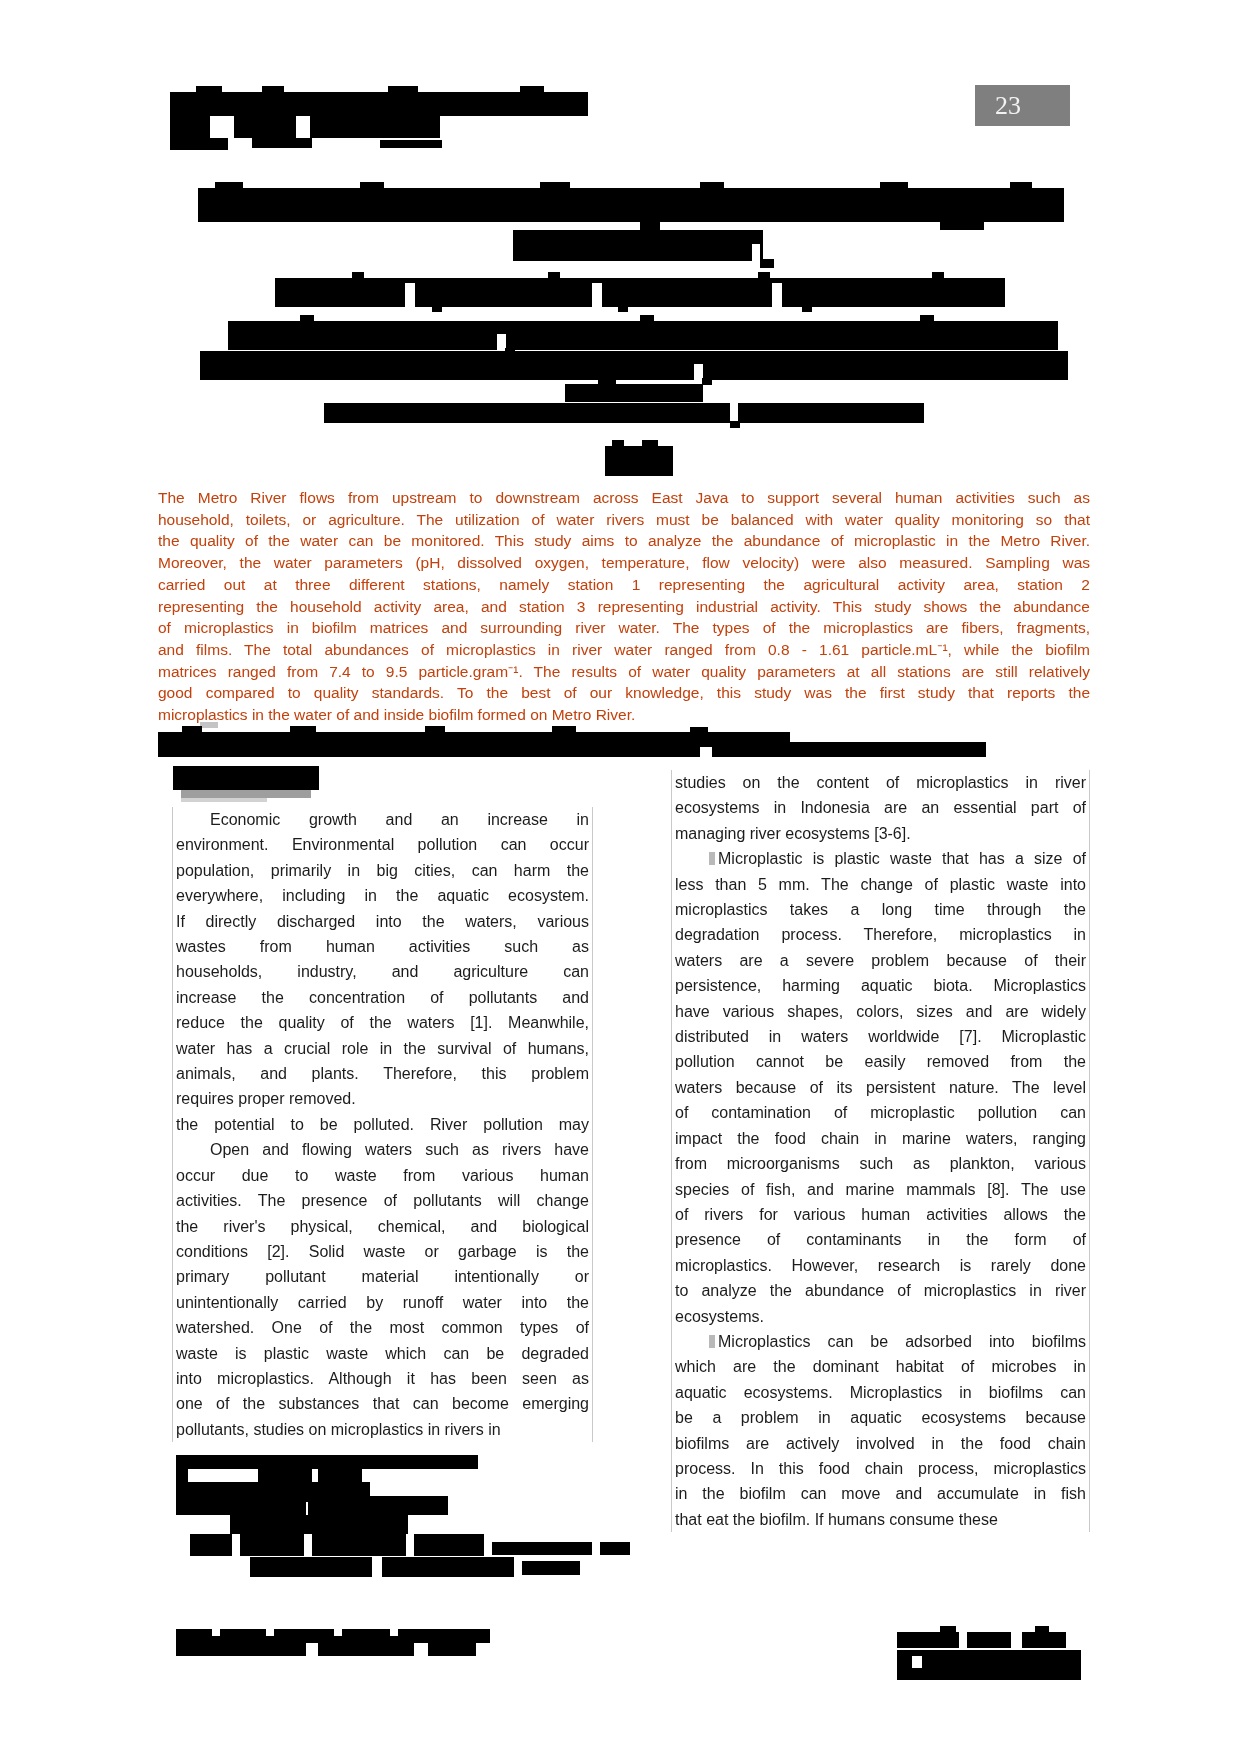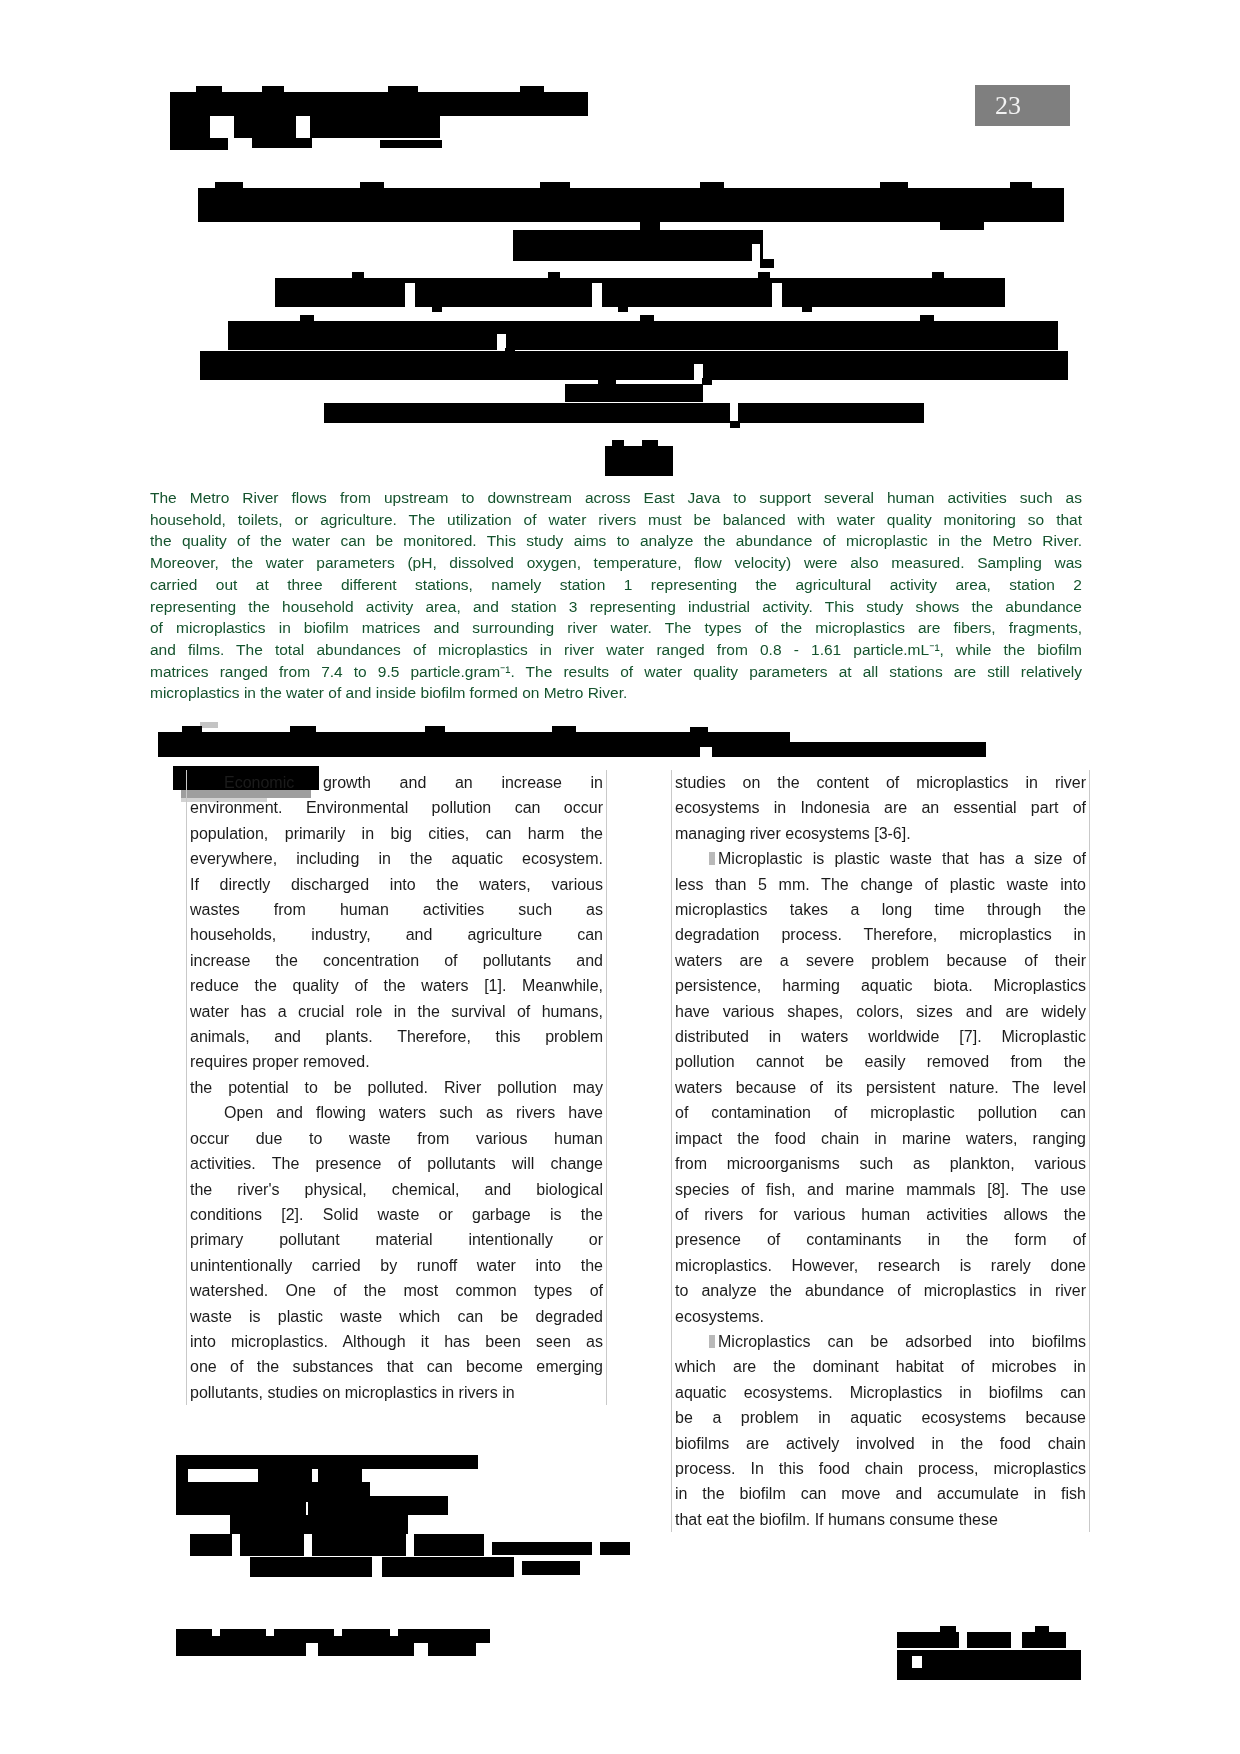--- a/index.html
+++ b/index.html
@@ -9,30 +9,30 @@
   }
   .rd{position:absolute;background:#000;}
   .rdw{position:absolute;background:#fff;}
   .rdg{position:absolute;background:#a0a0a0;}
   .pagenum{
     position:absolute;left:975px;top:85px;width:95px;height:41px;
     background:#7f7f7f;color:#f2f2f2;font-family:"Liberation Serif", serif;
     font-size:26px;line-height:41px;padding-left:20px;box-sizing:border-box;
   }
   .abstract{
-    position:absolute;left:150px;top:487px;width:932px;
-    font-size:15.5px;color:#14532d;
+    position:absolute;left:158px;top:487px;width:932px;
+    font-size:15.5px;color:#c2410c;
   }
   .abstract .tline{line-height:21.7px;}
   .col{
     position:absolute;box-sizing:border-box;
     border-left:1px solid #c9c9c9;border-right:1px solid #c9c9c9;
     padding:0 3px;font-size:16px;color:#1c1c1c;
   }
-  .col-left{left:172px;top:770px;width:421px;margin-left:14px;}
+  .col-left{left:172px;top:807px;width:421px;}
   .col-right{left:671px;top:770px;width:419px;}
   .col .tline{line-height:25.4px;}
   .tline{text-align:justify;text-align-last:justify;overflow:hidden;white-space:normal;}
   .tline.last{text-align-last:left;}
   .tline.indent{text-indent:34px;}
   .gtick{display:inline-block;width:6px;height:13px;background:#b9b9b9;margin-right:3px;vertical-align:-1px;}
 </style>
 </head>
 <body>
 
@@ -111,20 +111,21 @@
   <div class="abstract">
       <div class="tline">The Metro River flows from upstream to downstream across East Java to support several human activities such as</div>
       <div class="tline">household, toilets, or agriculture. The utilization of water rivers must be balanced with water quality monitoring so that</div>
       <div class="tline">the quality of the water can be monitored. This study aims to analyze the abundance of microplastic in the Metro River.</div>
       <div class="tline">Moreover, the water parameters (pH, dissolved oxygen, temperature, flow velocity) were also measured. Sampling was</div>
       <div class="tline">carried out at three different stations, namely station 1 representing the agricultural activity area, station 2</div>
       <div class="tline">representing the household activity area, and station 3 representing industrial activity. This study shows the abundance</div>
       <div class="tline">of microplastics in biofilm matrices and surrounding river water. The types of the microplastics are fibers, fragments,</div>
       <div class="tline">and films. The total abundances of microplastics in river water ranged from 0.8 - 1.61 particle.mL⁻¹, while the biofilm</div>
       <div class="tline">matrices ranged from 7.4 to 9.5 particle.gram⁻¹. The results of water quality parameters at all stations are still relatively</div>
+      <div class="tline">good compared to quality standards. To the best of our knowledge, this study was the first study that reports the</div>
       <div class="tline last">microplastics in the water of and inside biofilm formed on Metro River.</div>
     </div>
 
   <div class="rdg" style="left:200px;top:722px;width:18px;height:6px;background:#c4c4c4"></div>
 
   <div>
     <div class="rd" style="left:158px;top:732px;width:632px;height:25px"></div>
     <div class="rd" style="left:788px;top:742px;width:198px;height:15px"></div>
     <div class="rd" style="left:182px;top:726px;width:20px;height:7px"></div>
     <div class="rd" style="left:290px;top:726px;width:26px;height:7px"></div>

